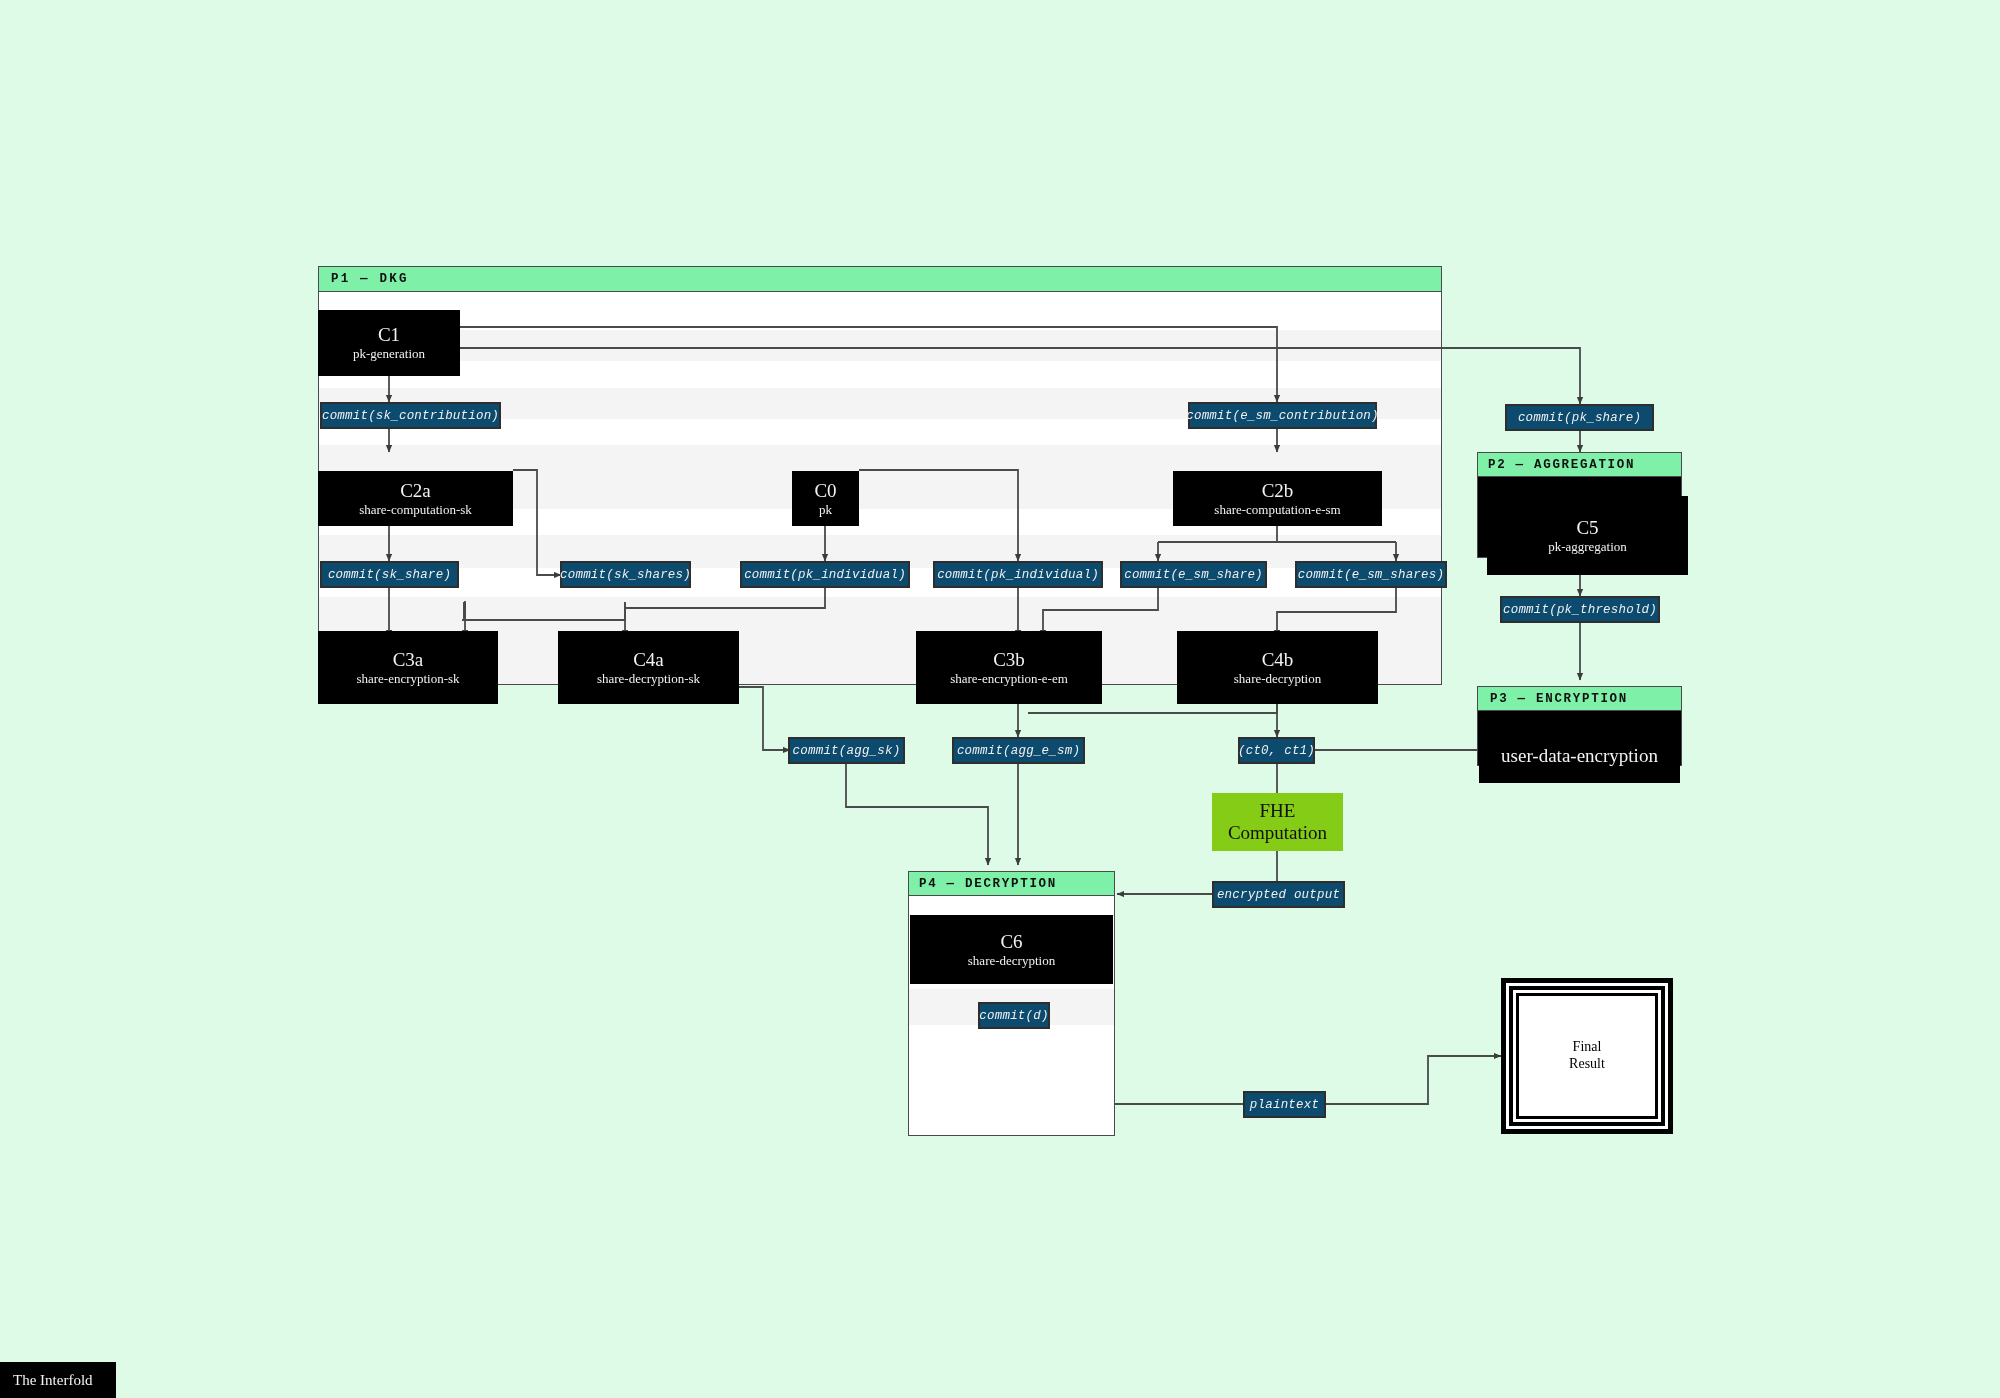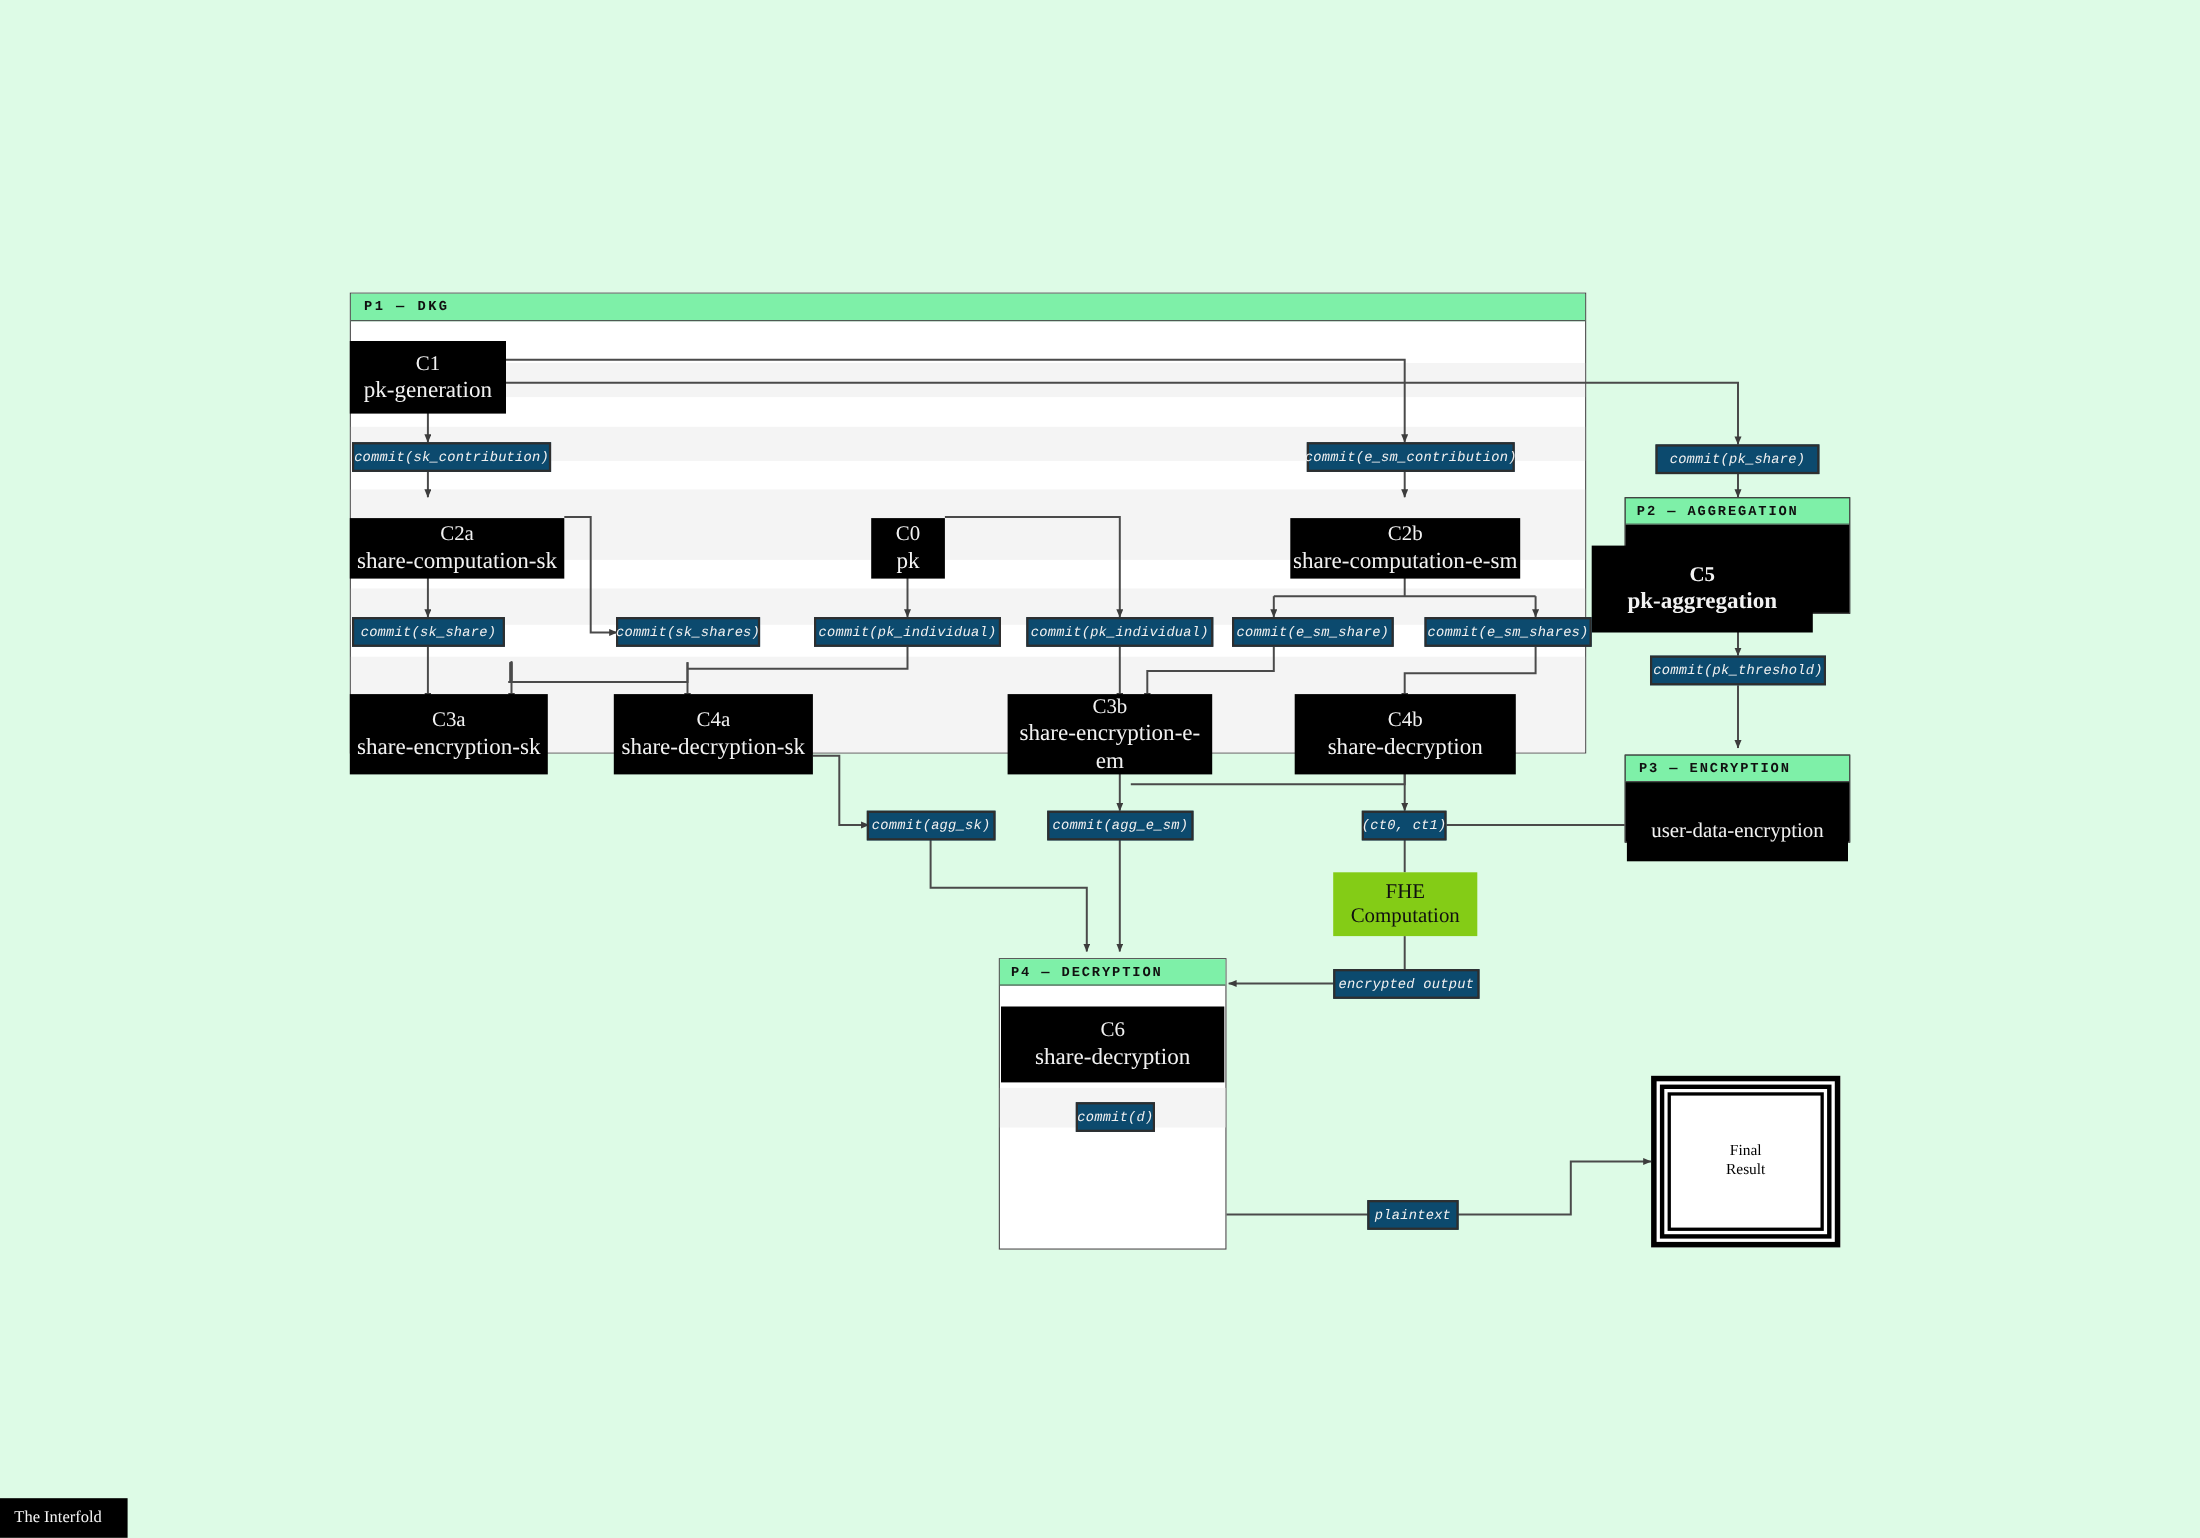--- a/index.html
+++ b/index.html
@@ -12,21 +12,21 @@
   }
   #stage{position:absolute;left:0;top:0;width:2000px;height:1398px;}
   svg.diagram{position:absolute;left:0;top:0;width:2000px;height:1398px;}
 
   
   .node-box{position:absolute;box-sizing:border-box;}
   .blk{background:#000;color:#f2f2f2;display:flex;flex-direction:column;
        align-items:center;justify-content:center;text-align:center;
        font-family:"Liberation Serif",serif;line-height:1.16;margin-top:19px;}
   .blk .l1{font-size:19px;}
-  .blk .l2{font-size:21px;text-align:center;}
+  .blk .l2{font-size:13px;text-align:center;}
   .blk.single .l1{font-size:19px;}
 
   .panel{position:absolute;box-sizing:border-box;border:1.5px solid #4a4a4a;}
   .panel-title{background:#7ef0a8;color:#101010;
        font-family:"Liberation Mono",monospace;font-size:12.5px;
        letter-spacing:2.2px;font-weight:bold;
        display:flex;align-items:center;padding-left:12px;
        border-bottom:1.5px solid #4a4a4a;box-sizing:border-box;}
 
   .commit{position:absolute;box-sizing:border-box;background:#0c4a6e;
@@ -199,21 +199,21 @@
   <div class="node-box blk" style="left:916px;top:612px;width:186px;height:73px;">
     <span class="l1">C3b</span>
     <span class="l2">share-encryption-e-em</span>
   </div>
 
   <div class="node-box blk" style="left:1177px;top:612px;width:201px;height:73px;">
     <span class="l1">C4b</span>
     <span class="l2">share-decryption</span>
   </div>
 
-  <div class="node-box blk" style="left:1447px;top:477px;width:201px;height:79px;font-weight:bold;">
+  <div class="node-box blk" style="left:1487px;top:477px;width:201px;height:79px;">
     <span class="l1">C5</span>
     <span class="l2">pk-aggregation</span>
   </div>
 
   <div class="node-box blk single" style="left:1479px;top:711px;width:201px;height:53px;">
     <span class="l1">user-data-encryption</span>
   </div>
 
   <div class="node-box blk" style="left:910px;top:896px;width:203px;height:69px;">
     <span class="l1">C6</span>

